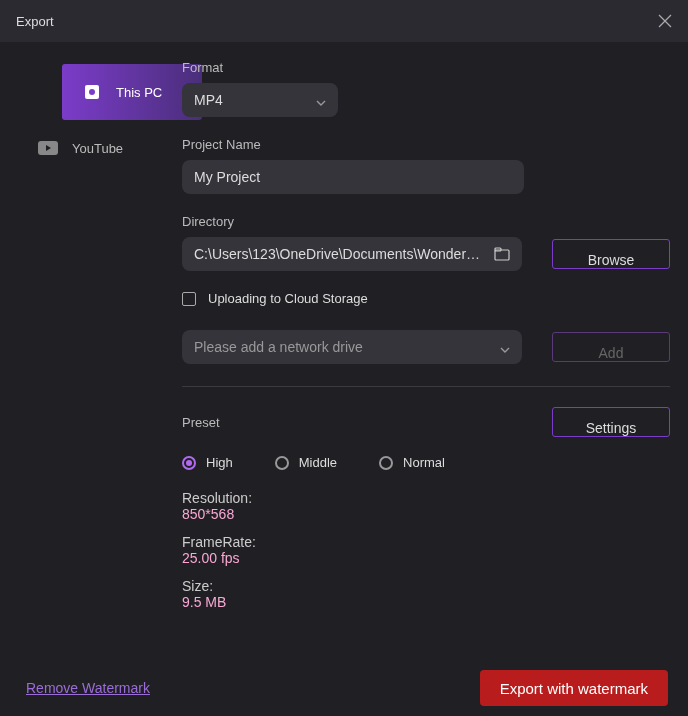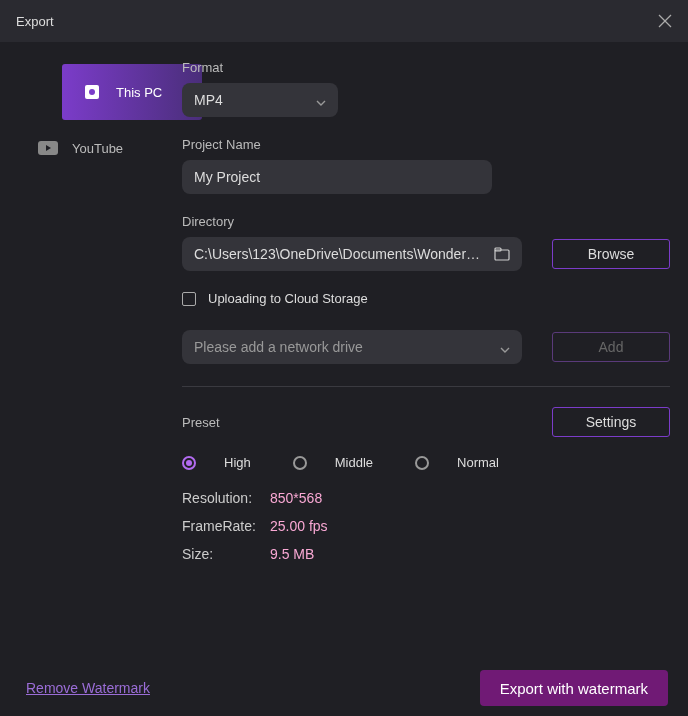--- a/index.html
+++ b/index.html
@@ -79,40 +79,40 @@
     color: #ddd;
     font-size: 14px;
     padding: 0 12px;
     border-radius: 8px;
     display: flex;
     align-items: center;
     justify-content: space-between;
     position: relative;
   }
   .select { width: 156px; }
-  .text-input { width: 310px; }
+  .text-input { width: 342px; }
   .dropdown { width: 340px; }
   .chevron {
     width: 10px; height: 10px;
     color: #999;
   }
 
   .row { display: flex; align-items: center; gap: 30px; }
 
   .btn {
     height: 30px;
     border-radius: 3px;
     background: transparent;
     border: 1px solid #7b3cc9;
     color: #ddd;
     font-size: 14px;
     padding: 0 20px;
     cursor: pointer;
     display: flex;
-    align-items: center;
+    align-items: flex-end;
     justify-content: center;
   }
   .btn-browse { width: 118px; }
   .btn-add {
     width: 118px;
     border-color: #5a3a7a;
     color: #666;
     cursor: not-allowed;
   }
   .btn-settings { width: 118px; }
@@ -143,21 +143,21 @@
   }
 
   .radio-row {
     display: flex;
     gap: 42px;
     margin-bottom: 20px;
   }
   .radio-item {
     display: flex;
     align-items: center;
-    gap: 28px;
+    gap: 10px;
     cursor: pointer;
   }
   .radio {
     width: 14px; height: 14px;
     border-radius: 50%;
     border: 2px solid #999;
     position: relative;
   }
   .radio.checked {
     border-color: #b26bf0;
@@ -168,39 +168,40 @@
     width: 6px; height: 6px;
     background: #b26bf0;
     border-radius: 50%;
     top: 2px; left: 2px;
   }
 
   .info-row {
     display: flex;
     margin-bottom: 12px;
     font-size: 14px;
+    flex-direction: column;
   }
   .info-label { width: 88px; color: #ccc; }
   .info-val { color: #f9a8d4; }
 
   .footer {
     height: 56px;
     display: flex;
     align-items: center;
     justify-content: space-between;
     padding: 0 20px 0 26px;
   }
   .link {
     color: #9b6dd7;
     text-decoration: underline;
     font-size: 14px;
     cursor: pointer;
   }
   .btn-export {
-    background: #701a75;
+    background: #b91c1c;
     border: none;
     color: #fff;
     font-size: 15px;
     height: 36px;
     padding: 0 20px;
     border-radius: 4px;
     cursor: pointer;
   }
 
   .dir-input {

